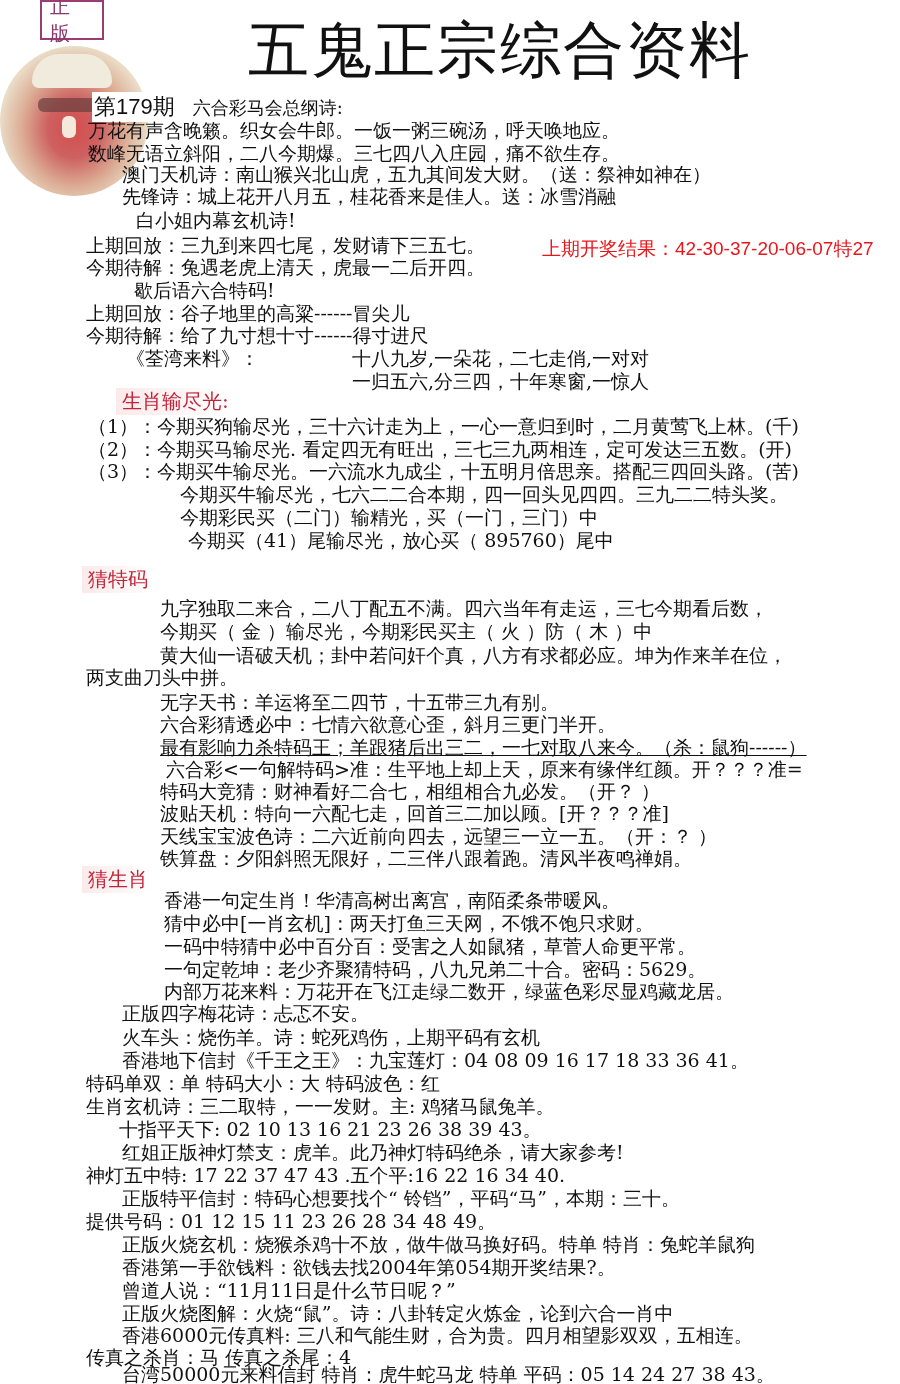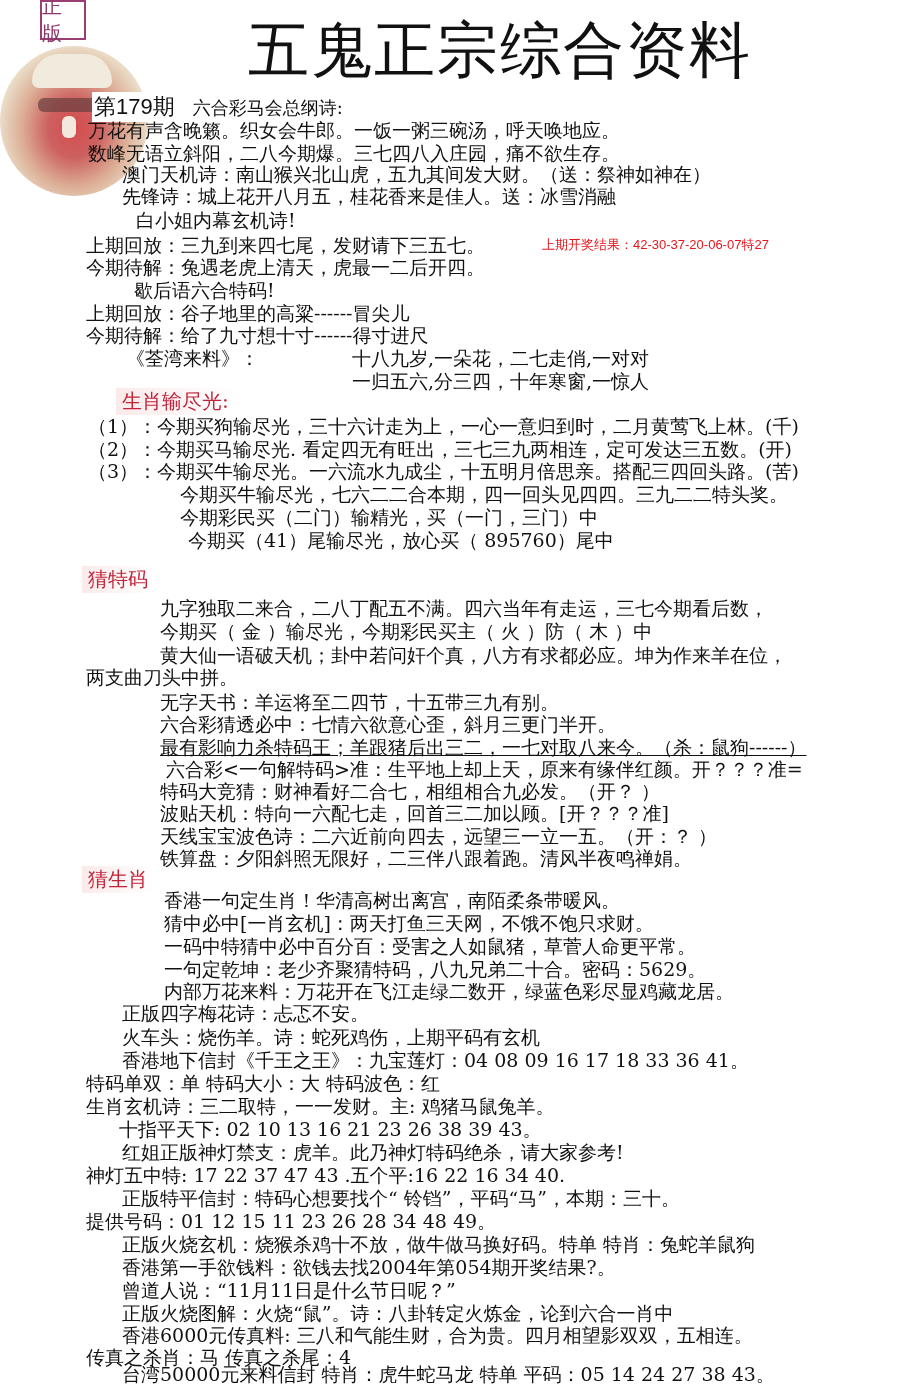--- a/index.html
+++ b/index.html
@@ -1,35 +1,35 @@
 <!DOCTYPE html>
 <html><head>
 <meta charset="utf-8">
 <style>
   html, body { margin:0; padding:0; background:#ffffff; }
   body { width:900px; height:1384px; position:relative; overflow:hidden;
          font-family:"DejaVu Serif","Liberation Serif",serif; color:#111; }
   .abs { position:absolute; white-space:nowrap; }
-  .badge { position:absolute; left:40px; top:0; width:46px; height:40px;
+  .badge { position:absolute; left:40px; top:0; width:64px; height:40px;
            border:2px solid #9a3d72; box-sizing:border-box; color:#8a3a6a;
            font-size:20px; display:flex; align-items:center; justify-content:center;
-           letter-spacing:4px; background:#fff; }
+           letter-spacing:4px; background:#fff;padding-left:8px; }
   .portrait { position:absolute; left:0; top:46px; width:148px; height:150px; border-radius:50%;
               background: radial-gradient(ellipse at 50% 55%, #d23a3a 0%, #c85050 25%, #d9a58a 50%, #e9dcc5 72%, #ffffff 100%);
               opacity:.9; }
   .portrait .hair { position:absolute; left:32px; top:8px; width:80px; height:34px; border-radius:40px 40px 10px 10px;
                     background:#efe9da; }
   .portrait .glasses { position:absolute; left:38px; top:52px; width:70px; height:14px; background:#5a2b2b; border-radius:6px; opacity:.7; }
   .portrait .nose { position:absolute; left:62px; top:70px; width:14px; height:22px; background:#f2e6d8; border-radius:6px; }
   .title { position:absolute; left:248px; top:10px; font-size:61px; letter-spacing:2px;
            font-family:"DejaVu Serif","Liberation Serif",serif; color:#111; font-weight:normal; }
   .issue-box { position:absolute; left:92px; top:92px; background:#fff; padding:0 4px 0 2px;
                font-family:"Liberation Sans","DejaVu Sans",sans-serif; font-size:22px; }
   .line { font-size:19px; line-height:24px; }
-  .red { color:#e8151b; font-family:"Liberation Sans","DejaVu Sans",sans-serif; font-size:13px; }
+  .red { color:#e8151b; font-family:"Liberation Sans","DejaVu Sans",sans-serif; font-size:19px; }
   .sec { color:#c0243a; font-size:20px; }
   .sec-bg { background:linear-gradient(90deg,#fbeaea,#ffffff); padding:0 6px; }
 </style>
 </head>
 <body>
 
 <div class="badge">
     <span>正 版</span>
   </div>
 <div class="portrait">

